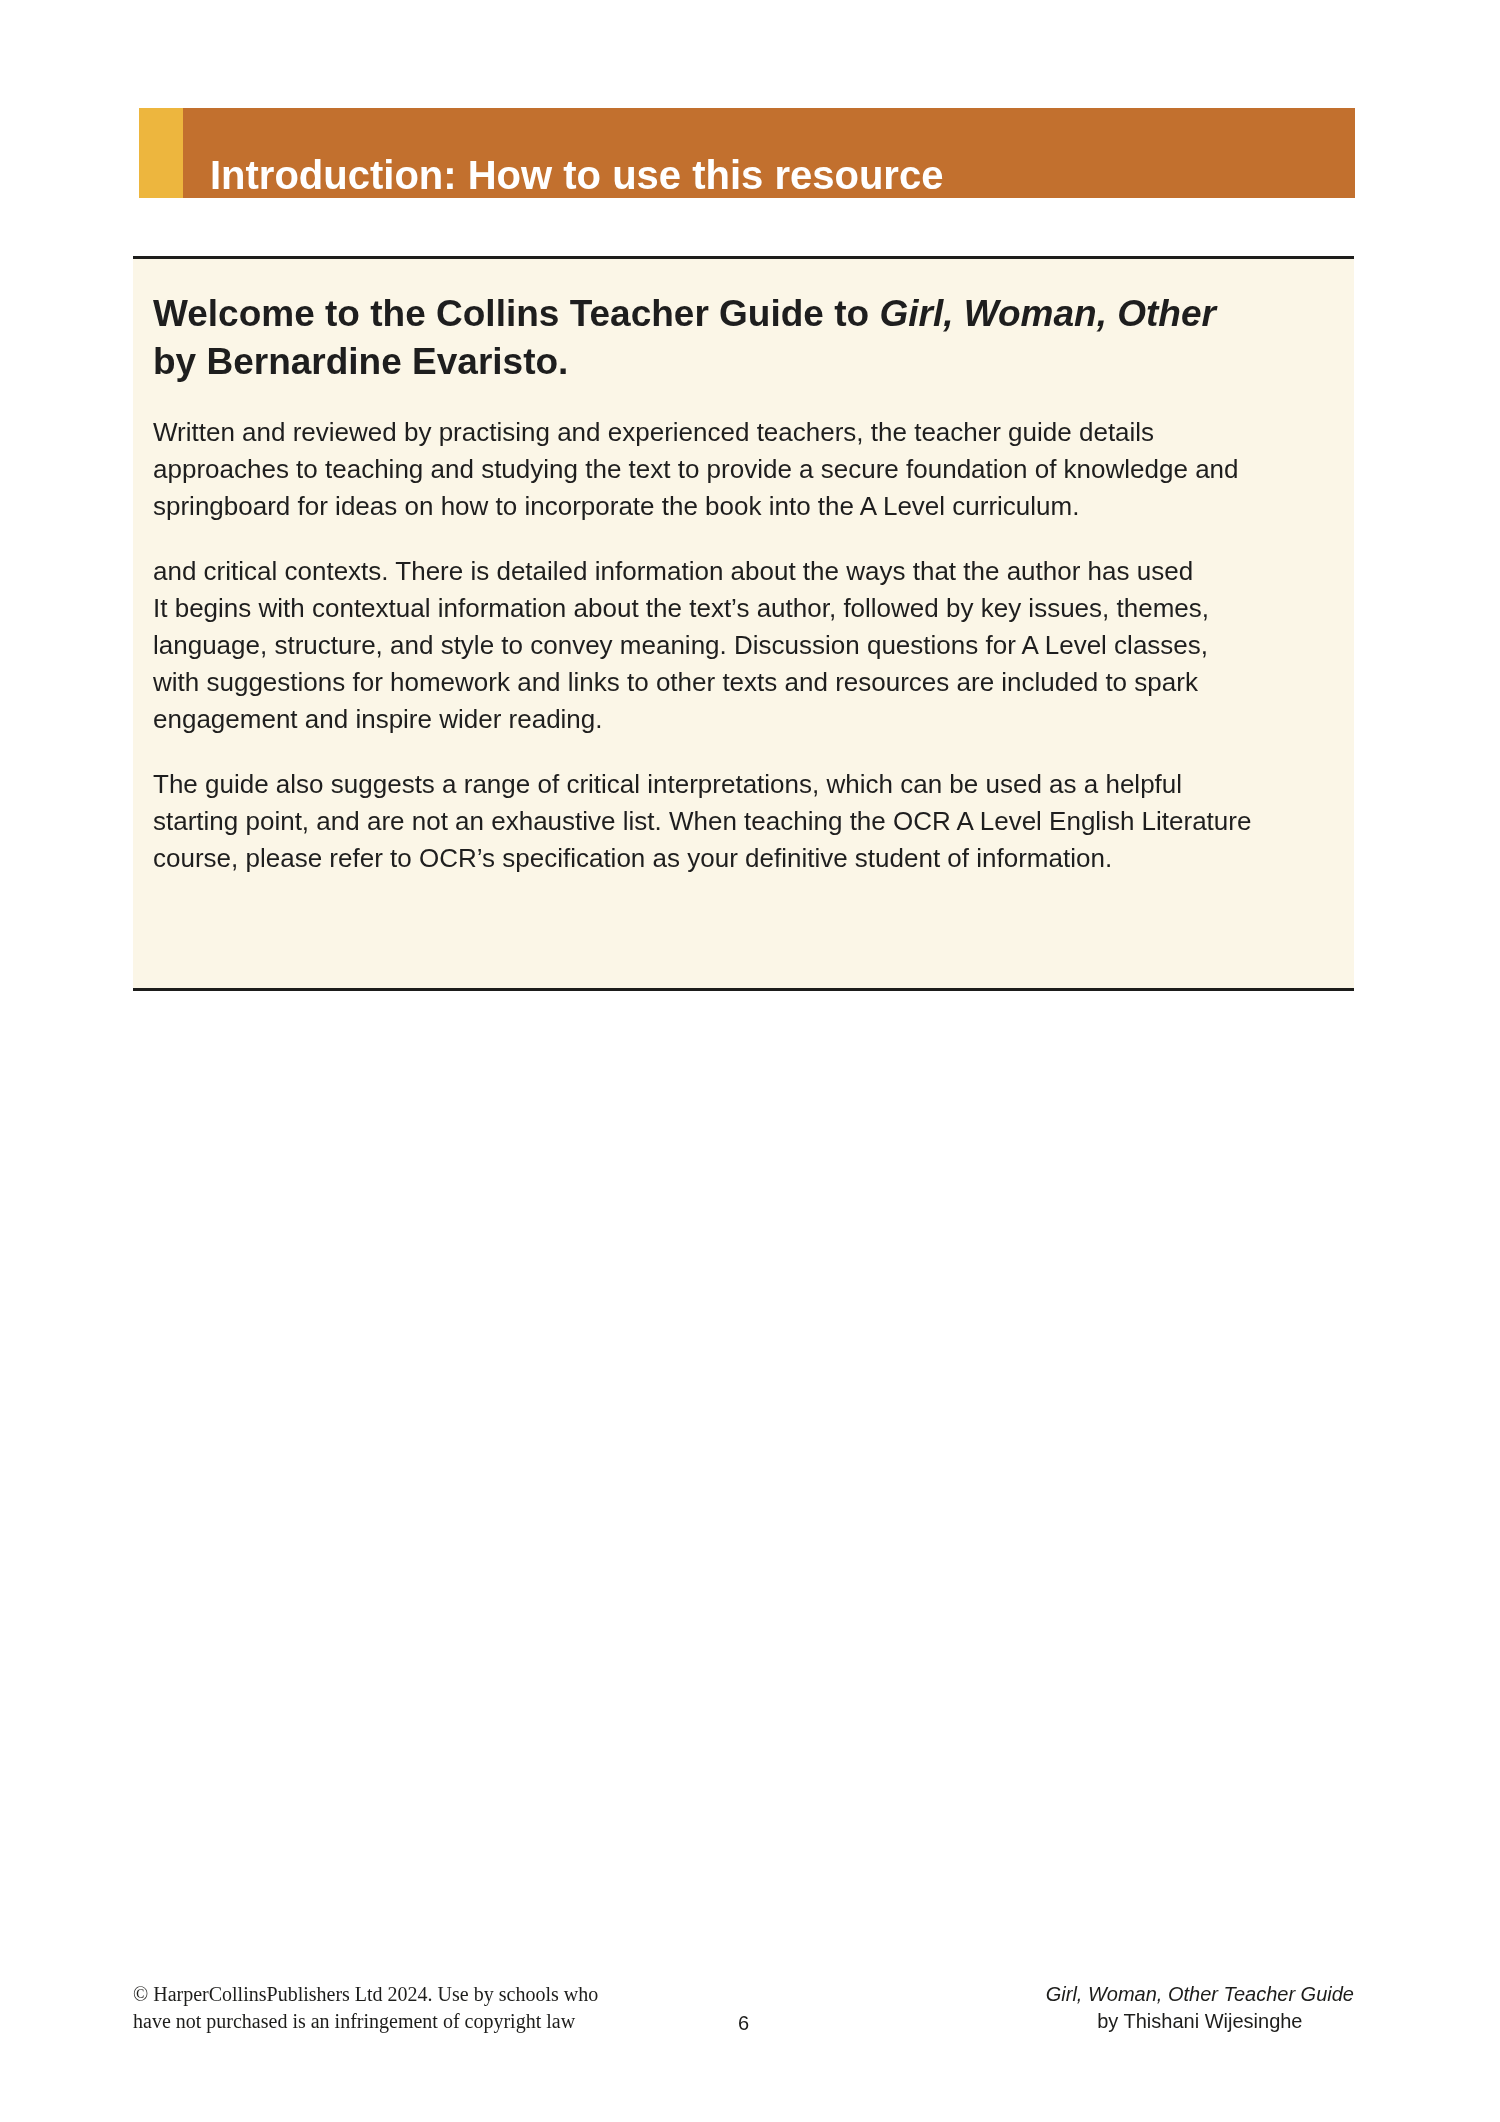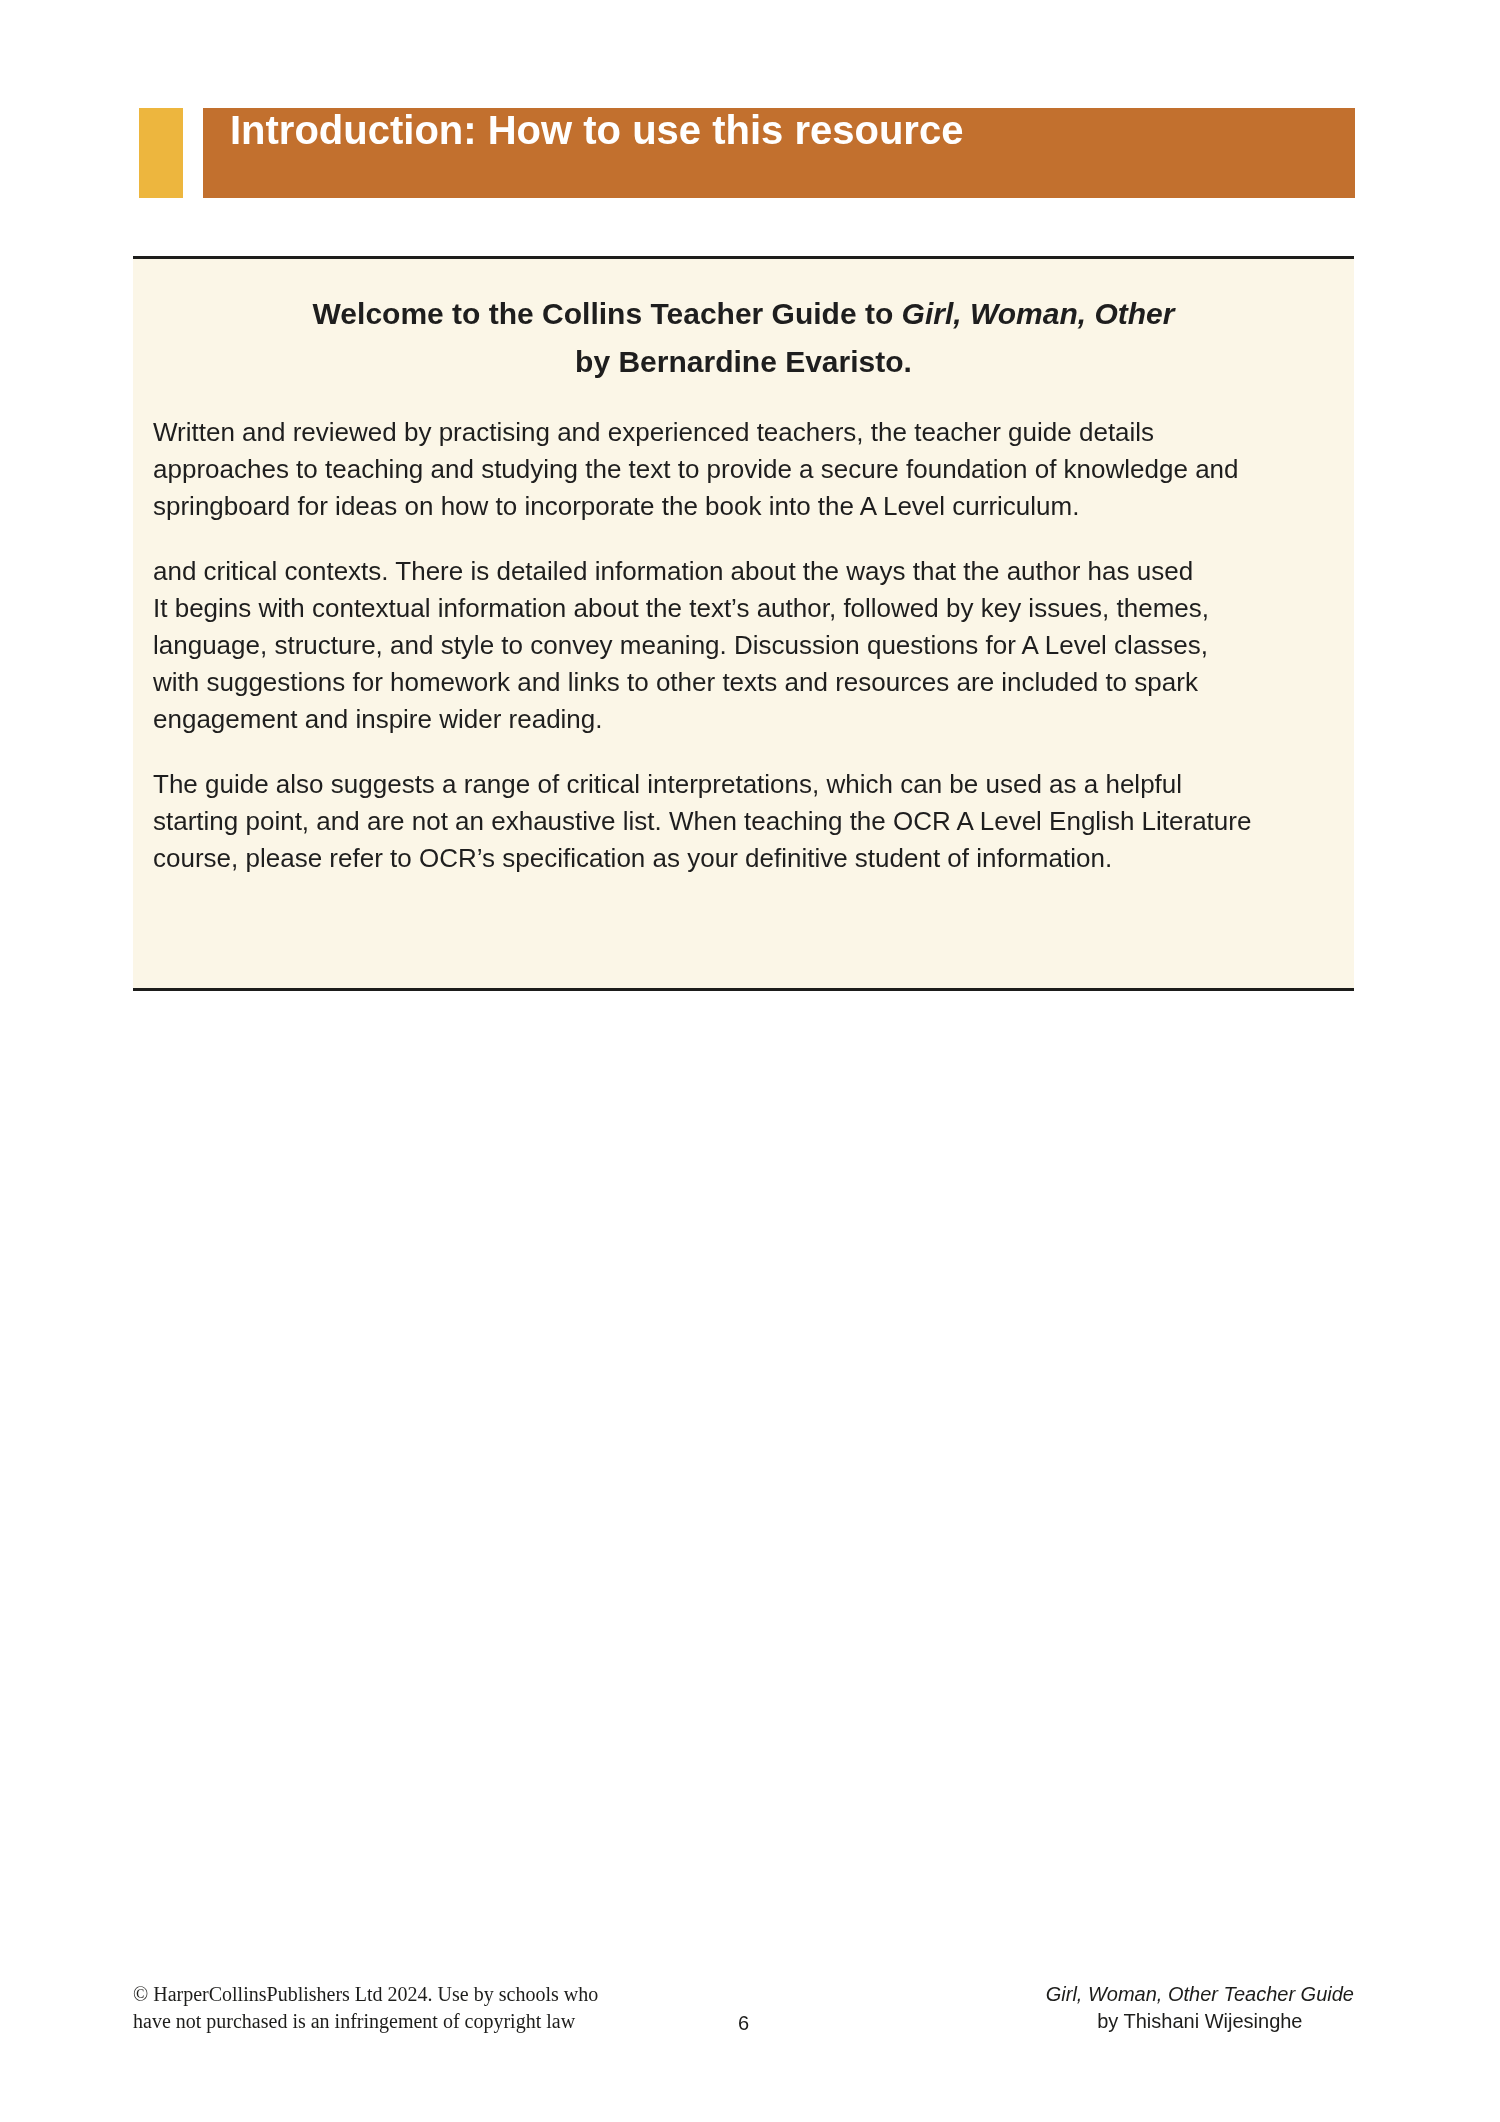--- a/index.html
+++ b/index.html
@@ -28,22 +28,21 @@
   }
   .banner-accent {
     width: 44px;
     background: var(--accent-color, #EDB63E);
     flex: 0 0 44px;
   }
   .banner-bar {
     flex: 1;
     background: var(--bar-color, #C2702E);
     display: flex;
-    align-items: flex-start;
-    margin-left: 20px;
+    align-items: flex-end;
   }
   .banner-title {
     color: var(--banner-text, #FFFFFF);
     font-size: 40px;
     font-weight: bold;
     padding-left: 27px;
     letter-spacing: 0px;
     white-space: nowrap;
   }
 
@@ -55,25 +54,24 @@
     width: 1221px;
     height: 735px;
     background: var(--box-bg, #FBF6E7);
     border-top: 3px solid var(--rule-color, #1D1D1B);
     border-bottom: 3px solid var(--rule-color, #1D1D1B);
     box-sizing: border-box;
     padding: 31px 20px 0 20px;
     color: #1E1E1E;
   }
   .intro-heading {
-    font-size: 30px;
+    font-size: 37px;
     font-weight: bold;
     line-height: 48px;
     margin: 0 0 26px 0;
-    text-align: center;
   }
   .intro-heading .ital {
     font-style: italic;
   }
   .para {
     font-size: 26px;
     line-height: 37px;
     margin: 28px 0 0 0;
   }
   .para:first-of-type {

